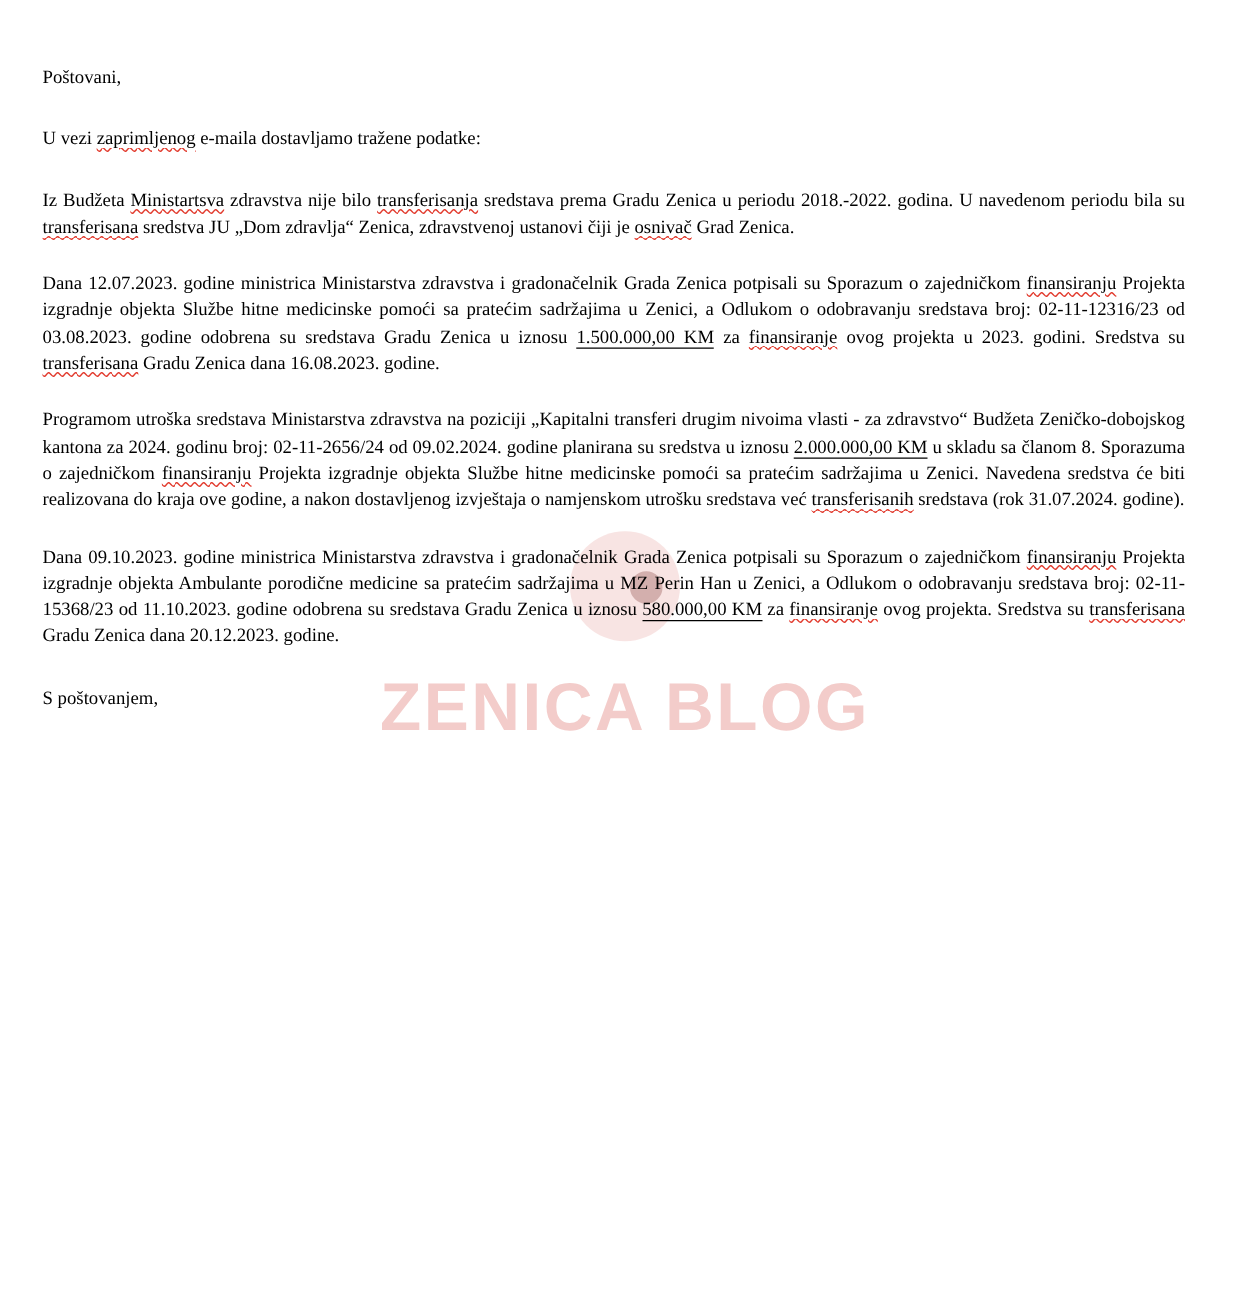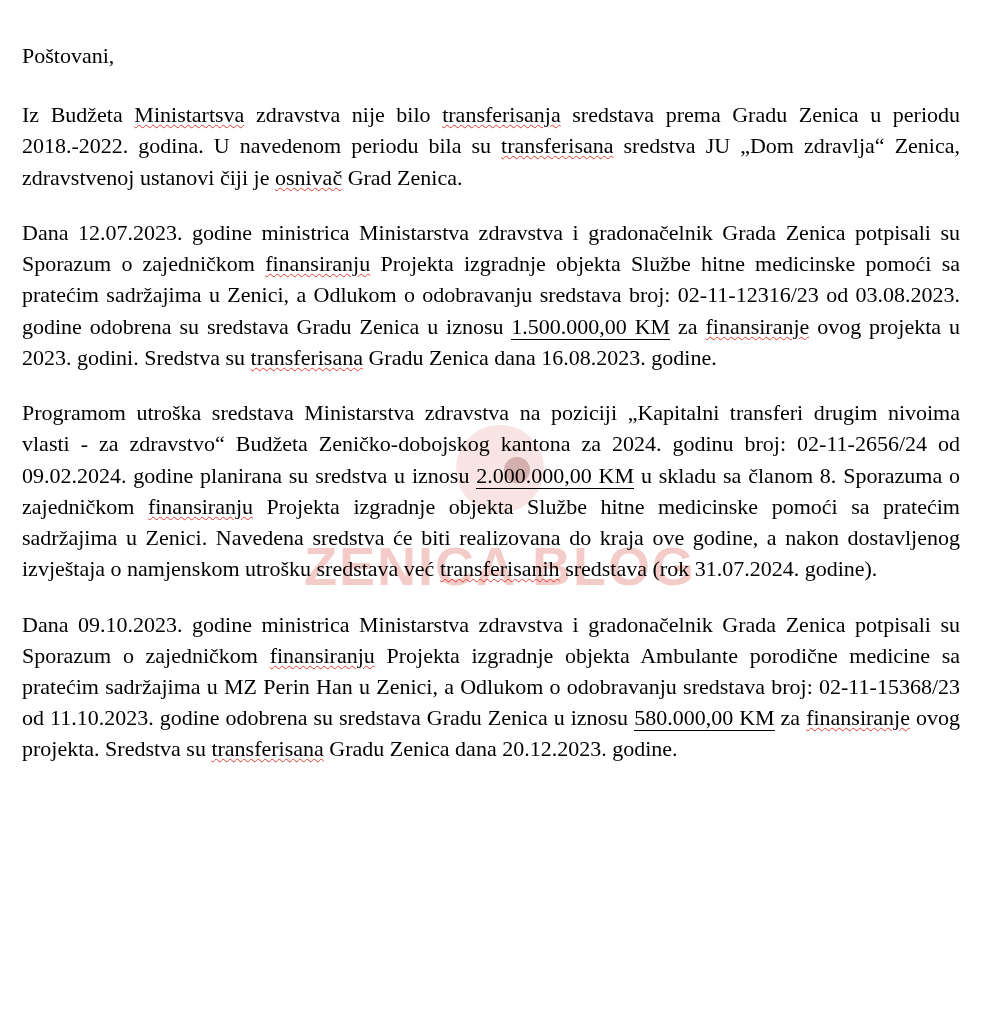--- a/index.html
+++ b/index.html
@@ -61,22 +61,22 @@
     height: 26px;
     margin-left: 4px;
     border-radius: 50%;
     background: rgba(150, 90, 88, 0.38);
   }
   .content {
     position: relative;
     z-index: 2;
   }
   p {
-    margin: 4px;
-    font-size: 22px;
+    margin: 16px;
+    font-size: 15px;
     line-height: 1.42;
     text-align: justify;
     text-justify: inter-word;
   }
   p.block {
     margin-bottom: 24px;
   }
   p.tight {
     margin-bottom: 0;
   }
@@ -107,31 +107,33 @@
     <div class="wm-dot"></div>
     <div class="wm-text">ZENICA BLOG</div>
   </div>
 
   <div class="content">
 
     <p class="tight"><span>Poštovani,</span></p>
 
     <div class="gap-small"></div>
 
+    <p class="tight">U vezi <span class="sp">zaprimljenog</span> e-maila dostavljamo tražene podatke:</p>
 
     <div class="gap-small"></div>
 
     <p class="block"><span>Iz Budžeta </span><span class="sp">Ministartsva</span><span> zdravstva nije bilo </span><span class="sp">transferisanja</span><span> sredstava prema Gradu Zenica u periodu 2018.-2022. godina. U navedenom periodu bila su </span><span class="sp">transferisana</span><span> sredstva JU „Dom zdravlja“ Zenica, zdravstvenoj ustanovi čiji je </span><span class="sp">osnivač</span><span> Grad Zenica.</span></p>
 
     <p class="block"><span>Dana 12.07.2023. godine ministrica Ministarstva zdravstva i gradonačelnik Grada Zenica potpisali su Sporazum o zajedničkom </span><span class="sp">finansiranju</span><span> Projekta izgradnje objekta Službe hitne medicinske pomoći sa pratećim sadržajima u Zenici, a Odlukom o odobravanju sredstava broj: 02-11-12316/23 od 03.08.2023. godine odobrena su sredstava Gradu Zenica u iznosu </span><span class="amt nowrap">1.500.000,00 KM</span><span> za </span><span class="sp">finansiranje</span><span> ovog projekta u 2023. godini. Sredstva su </span><span class="sp">transferisana</span><span> Gradu Zenica dana 16.08.2023. godine.</span></p>
 
     <p class="block"><span>Programom utroška sredstava Ministarstva zdravstva na poziciji „Kapitalni transferi drugim nivoima vlasti - za zdravstvo“ Budžeta Zeničko-dobojskog kantona za 2024. godinu broj: 02-11-2656/24 od 09.02.2024. godine planirana su sredstva u iznosu </span><span class="amt nowrap">2.000.000,00 KM</span><span> u skladu sa članom 8. Sporazuma o zajedničkom </span><span class="sp">finansiranju</span><span> Projekta izgradnje objekta Službe hitne medicinske pomoći sa pratećim sadržajima u Zenici. Navedena sredstva će biti realizovana do kraja ove godine, a nakon dostavljenog izvještaja o namjenskom utrošku sredstava već </span><span class="sp">transferisanih</span><span> sredstava (rok 31.07.2024. godine).</span></p>
 
     <p class="tight"><span>Dana 09.10.2023. godine ministrica Ministarstva zdravstva i gradonačelnik Grada Zenica potpisali su Sporazum o zajedničkom </span><span class="sp">finansiranju</span><span> Projekta izgradnje objekta Ambulante porodične medicine sa pratećim sadržajima u MZ Perin Han u Zenici, a Odlukom o odobravanju sredstava broj: 02-11-15368/23 od 11.10.2023. godine odobrena su sredstava Gradu Zenica u iznosu </span><span class="amt nowrap">580.000,00 KM</span><span> za </span><span class="sp">finansiranje</span><span> ovog projekta. Sredstva su </span><span class="sp">transferisana</span><span> Gradu Zenica dana 20.12.2023. godine.</span></p>
 
     <div class="gap-small"></div>
 
+    <p class="tight"><span>S poštovanjem,</span></p>
 
     <div class="gap-big"></div>
 
 
   </div>
 </div>
 
 </body></html>

